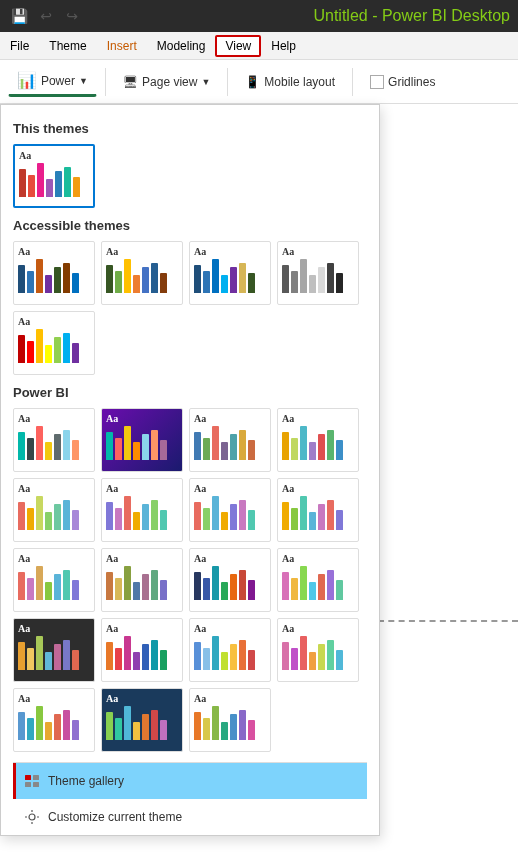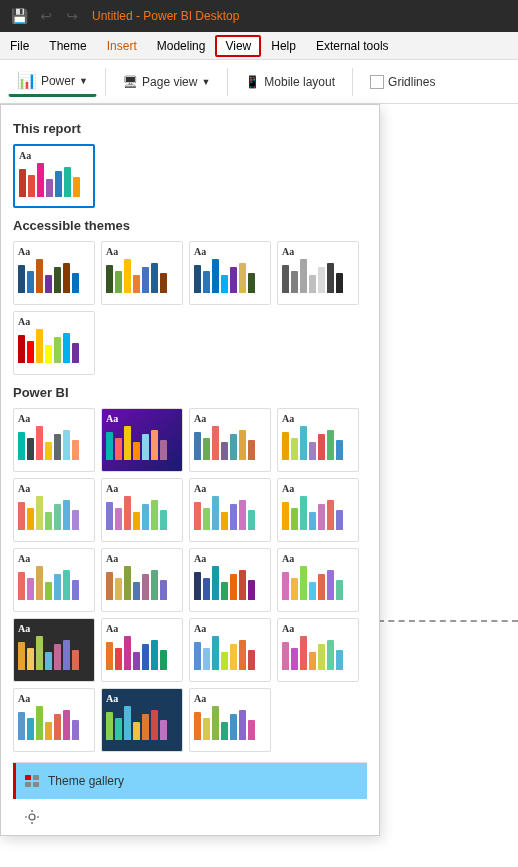--- a/index.html
+++ b/index.html
@@ -23,23 +23,23 @@
       padding: 0 8px;
       gap: 8px;
     }
     .title-bar-icons {
       display: flex;
       gap: 4px;
       align-items: center;
     }
     .title-bar-title {
       flex: 1;
-      text-align: left;
-      font-size: 12px;
-      color: #f97316;
+      text-align: right;
+      font-size: 16px;
+      color: #84cc16;
     }
 
     
     .menu-bar {
       background: #f3f3f3;
       height: 28px;
       display: flex;
       align-items: center;
       border-bottom: 1px solid #ddd;
     }
@@ -247,21 +247,20 @@
   <div class="title-bar-title">Untitled - Power BI Desktop</div>
 </div>
 
 <div class="menu-bar">
   <div class="menu-item">File</div>
   <div class="menu-item">Theme</div>
   <div class="menu-item orange">Insert</div>
   <div class="menu-item">Modeling</div>
   <div class="menu-item active">View</div>
   <div class="menu-item">Help</div>
-  <div class="menu-item">External tools</div>
 </div>
 
 <div class="ribbon">
   <div class="ribbon-btn themes-btn">
     <span style="color:#217346; font-size:16px;">📊</span>
     <span>Power</span>
     <span style="font-size:9px;">▼</span>
   </div>
   <div class="ribbon-separator"></div>
   <div class="ribbon-btn">
@@ -276,21 +275,21 @@
   </div>
   <div class="ribbon-separator"></div>
   <div class="ribbon-btn">
     <span style="width:14px;height:14px;border:1px solid #aaa;display:inline-block;"></span>
     <span>Gridlines</span>
   </div>
 </div>
 
 <div class="dropdown-panel">
 
-  <div class="section-title">This report</div>
+  <div class="section-title">This themes</div>
   <div class="themes-grid">
 
     <div class="theme-card selected">
       <div class="theme-card-label">Aa</div>
       <div class="theme-bars">
         <div class="bar" style="height:28px;background:#c0392b;"></div>
         <div class="bar" style="height:22px;background:#e74c3c;"></div>
         <div class="bar" style="height:34px;background:#e91e8c;"></div>
         <div class="bar" style="height:18px;background:#9b59b6;"></div>
         <div class="bar" style="height:26px;background:#2980b9;"></div>
@@ -614,19 +613,20 @@
       <span>Theme gallery</span>
     </div>
     <div class="bottom-menu-item">
       <svg class="menu-icon" viewBox="0 0 16 16" fill="none">
         <circle cx="8" cy="8" r="3" stroke="#555" stroke-width="1.2" fill="none"></circle>
         <line x1="8" y1="1" x2="8" y2="3" stroke="#555" stroke-width="1.2"></line>
         <line x1="8" y1="13" x2="8" y2="15" stroke="#555" stroke-width="1.2"></line>
         <line x1="1" y1="8" x2="3" y2="8" stroke="#555" stroke-width="1.2"></line>
         <line x1="13" y1="8" x2="15" y2="8" stroke="#555" stroke-width="1.2"></line>
       </svg>
+      <span>Customize current theme</span>
     </div>
 
   </div>
 
 </div>
 
 <div class="dotted-line"></div>
 
 </body></html>

